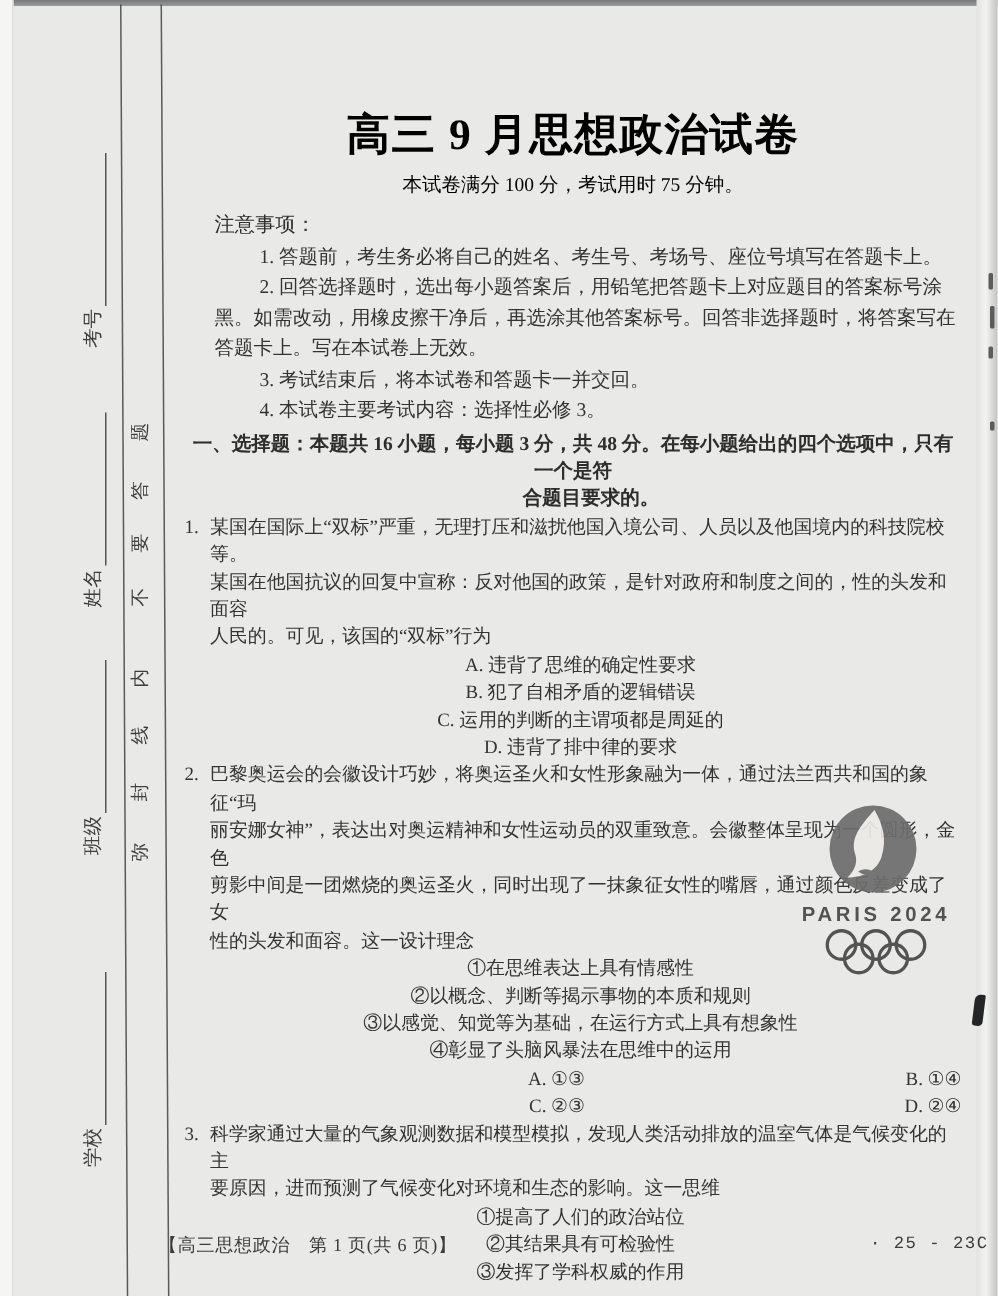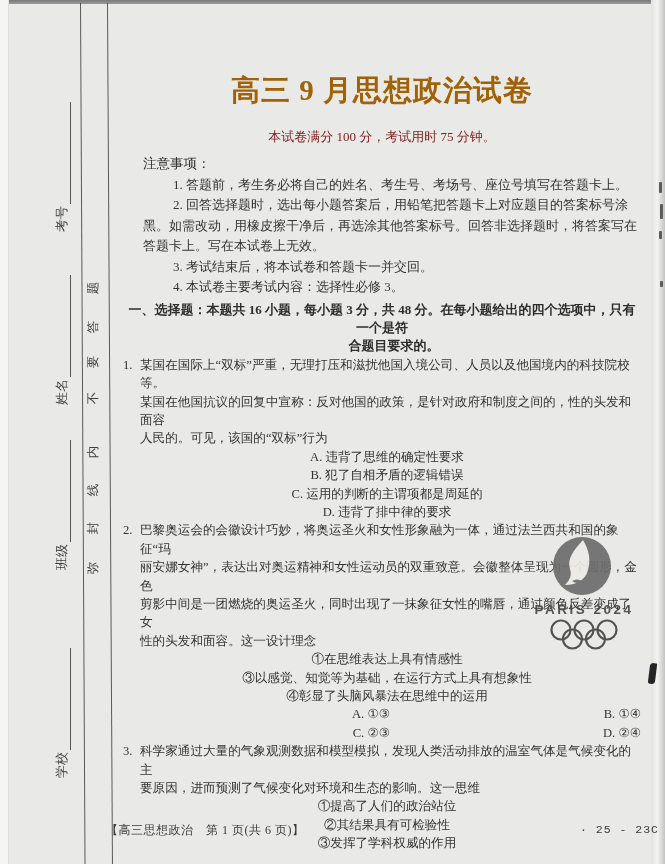--- a/index.html
+++ b/index.html
@@ -21,22 +21,22 @@
   .seal-line.a{left:80px;transform:rotate(-0.30deg);}
   .seal-line.b{left:107px;transform:rotate(-0.33deg);}
   .m-field{position:absolute;left:-8px;width:140px;height:18px;transform:rotate(-90deg);
     font-size:13px;color:#3d3d3d;white-space:nowrap;display:flex;align-items:flex-end;}
   .m-field .blank{display:inline-block;width:102px;border-bottom:1.2px solid #555;height:12px;margin-left:2px;}
   .m-field.f1{top:699px;} .m-field.f2{top:491px;} .m-field.f3{top:326px;} .m-field.f4{top:153px;}
   .seal-char{position:absolute;left:86px;width:14px;height:14px;font-size:12.5px;color:#3d3d3d;
     transform:rotate(-90deg);line-height:14px;text-align:center;}
   
   .main{position:absolute;left:123px;top:66px;width:518px;}
-  .title{font-size:29px;font-weight:bold;text-align:center;color:#a16207;letter-spacing:1px;line-height:48px;}
-  .subtitle{font-size:13px;text-align:center;margin-top:14px;line-height:18px;color:#7f1d1d;}
+  .title{font-size:29px;font-weight:bold;text-align:center;color:#000000;letter-spacing:1px;line-height:48px;}
+  .subtitle{font-size:13px;text-align:center;margin-top:0;line-height:18px;color:#000000;}
   .notice{margin-left:20px;margin-top:8px;font-size:13px;line-height:20.5px;color:#333;}
   .notice .head{font-weight:normal;font-size:13.5px;color:#2e2e2e;}
   .notice .ind{text-indent:30px;}
   .section-title{font-size:13px;font-weight:bold;color:#2d2d2d;line-height:18.4px;margin-top:3px;text-align:center;}
   .section-title .l2{padding-left:24px;}
   .q{font-size:12.6px;line-height:18.4px;color:#333;}
   .q .stem{position:relative;padding-left:17px;}
   .q .qnum{position:absolute;left:0;top:0;}
   .q .opt,.q .stmt{padding-left:10px;text-align:center;}
   .optrow{display:grid;grid-template-columns:257px auto;padding-left:10px;text-align:right;}
@@ -121,20 +121,21 @@
 
   <div class="q">
     <div class="stem">
       <span class="qnum">2.</span>
       <div>巴黎奥运会的会徽设计巧妙，将奥运圣火和女性形象融为一体，通过法兰西共和国的象征“玛</div>
       <div>丽安娜女神”，表达出对奥运精神和女性运动员的双重致意。会徽整体呈现为一个圆形，金色</div>
       <div>剪影中间是一团燃烧的奥运圣火，同时出现了一抹象征女性的嘴唇，通过颜色反差变成了女</div>
       <div>性的头发和面容。这一设计理念</div>
     </div>
     <div class="stmt">①在思维表达上具有情感性</div>
+    <div class="stmt">②以概念、判断等揭示事物的本质和规则</div>
     <div class="stmt">③以感觉、知觉等为基础，在运行方式上具有想象性</div>
     <div class="stmt">④彰显了头脑风暴法在思维中的运用</div>
     <div class="optrow">
       <span>A. ①③</span>
       <span>B. ①④</span>
     </div>
     <div class="optrow">
       <span>C. ②③</span>
       <span>D. ②④</span>
     </div>

